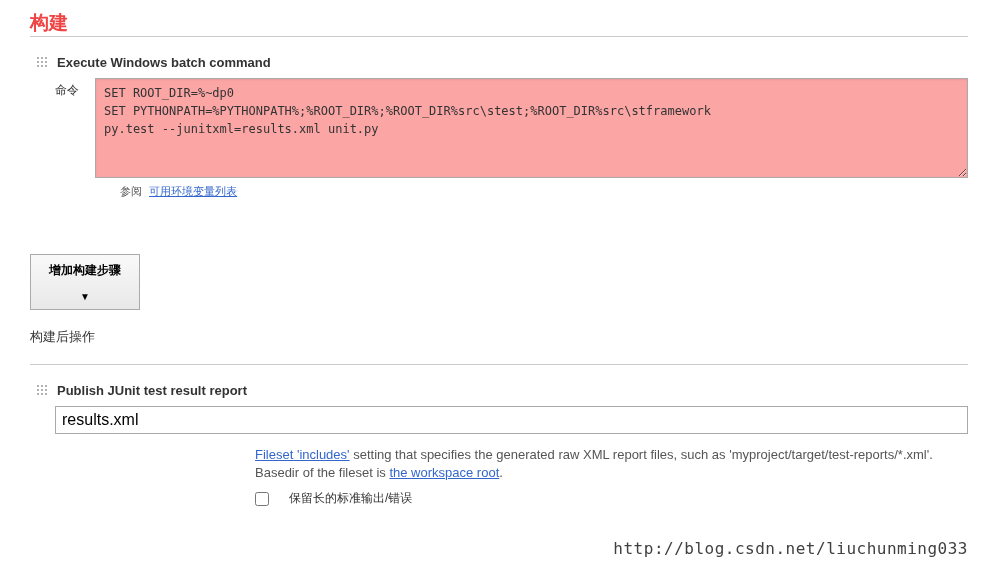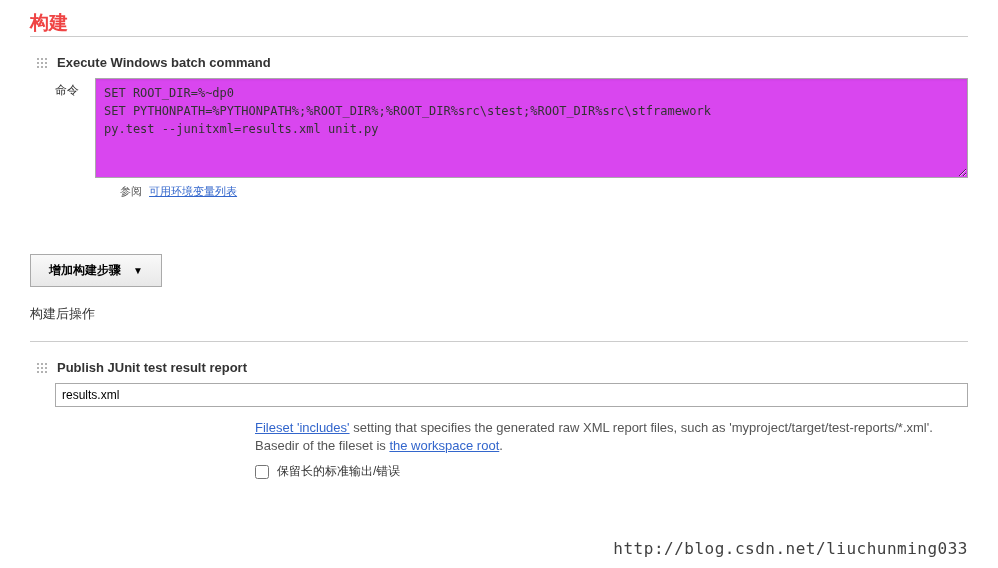--- a/index.html
+++ b/index.html
@@ -25,21 +25,20 @@
     }
     .divider {
       border-bottom: 1px solid #ccc;
       margin-bottom: 18px;
     }
     .build-step {
       margin-bottom: 15px;
     }
     .step-header {
       display: flex;
-      align-items: center;
       margin-bottom: 8px;
       margin-left: 5px;
     }
     .drag-handle {
       width: 14px;
       height: 14px;
       margin-right: 8px;
       display: inline-block;
     }
     .drag-handle svg {
@@ -64,21 +63,21 @@
     .command-textarea {
       flex: 1;
       min-height: 100px;
       border: 1px solid #aaa;
       padding: 5px 8px;
       font-family: monospace;
       font-size: 12px;
       color: #333;
       line-height: 1.5;
       resize: vertical;
-      background: #d946ef;
+      background: #fca5a5;
       box-shadow: inset 0 1px 2px rgba(0,0,0,0.08);
     }
     .help-row {
       margin-left: 90px;
       margin-top: 6px;
       font-size: 11px;
       color: #555;
     }
     .help-row a {
       color: #3366cc;
@@ -92,20 +91,21 @@
       margin-bottom: 18px;
       padding: 7px 18px;
       background: linear-gradient(#f9f9f9, #e8e8e8);
       border: 1px solid #aaa;
       font-size: 12px;
       font-weight: bold;
       cursor: pointer;
       display: inline-flex;
       align-items: center;
       gap: 12px;
+      flex-direction: column;
     }
     .add-step-btn .caret {
       font-size: 10px;
     }
     .post-build-title {
       font-size: 13px;
       font-weight: normal;
       margin-bottom: 18px;
     }
     .form-row {
@@ -116,40 +116,40 @@
     .form-label {
       width: 200px;
       font-size: 12px;
       color: #333;
       padding-top: 5px;
     }
     .form-input {
       flex: 1;
       padding: 4px 6px;
       border: 1px solid #aaa;
-      font-size: 12px;
+      font-size: 16px;
       background: #fff;
     }
     .help-text {
       margin-left: 225px;
       font-size: 13px;
       color: #555;
       margin-bottom: 8px;
       line-height: 1.4;
       margin-top: 12px;
     }
     .help-text a {
       color: #3366cc;
       text-decoration: underline;
     }
     .checkbox-row {
       margin-left: 225px;
       display: flex;
       align-items: center;
-      gap: 8px;
+      gap: 20px;
       margin-bottom: 18px;
       font-size: 12px;
     }
     .checkbox-row input[type="checkbox"] {
       width: 14px;
       height: 14px;
     }
     .watermark {
       position: absolute;
       right: 30px;

